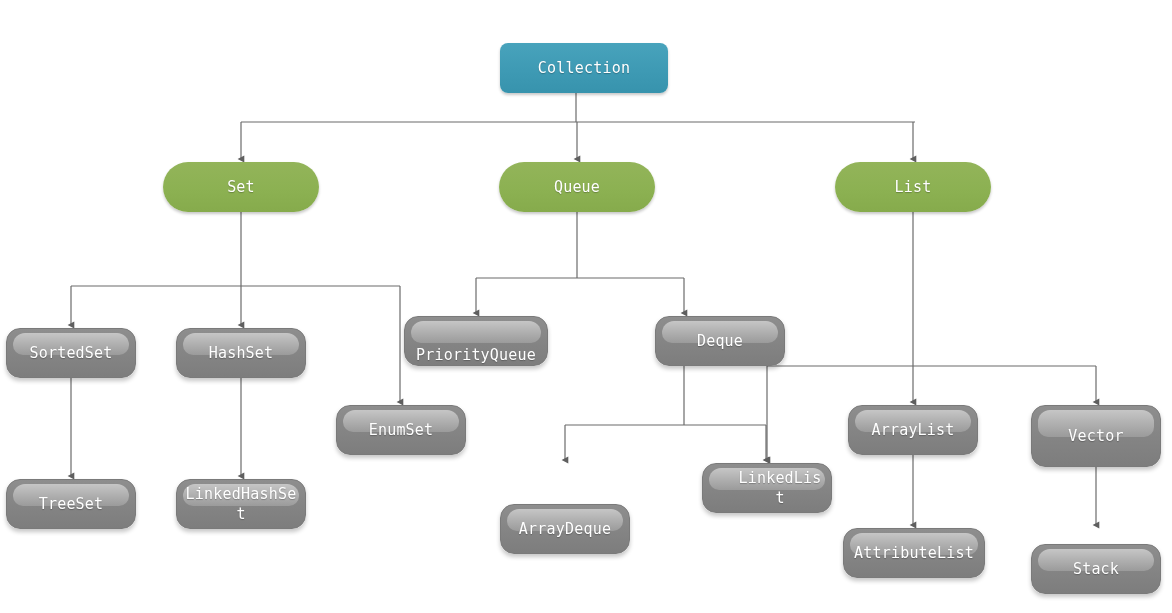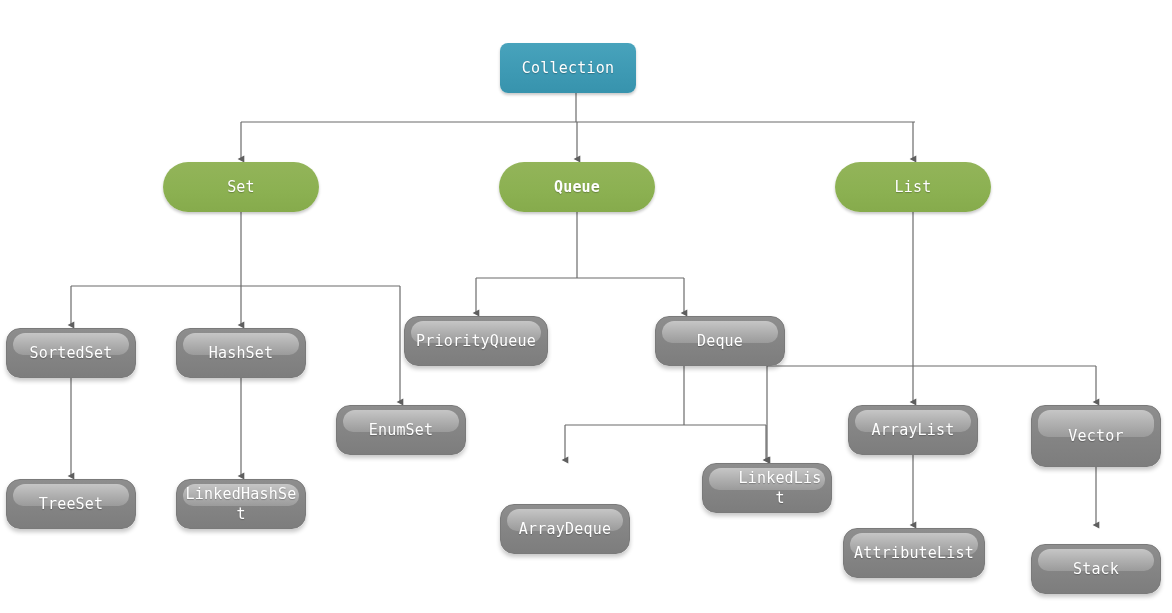--- a/index.html
+++ b/index.html
@@ -125,48 +125,48 @@
       <path d="M 767 366 L 767 460" marker-end="url(#arrowhead)"></path>
       <path d="M 913 366 L 913 402" marker-end="url(#arrowhead)"></path>
       <path d="M 1096 366 L 1096 402" marker-end="url(#arrowhead)"></path>
 
       <path d="M 913 455 L 913 525" marker-end="url(#arrowhead)"></path>
       <path d="M 1096 455 L 1096 525" marker-end="url(#arrowhead)"></path>
     </g>
   </svg>
 
   <div id="node-layer">
-      <div class="node root" style="left: 500px; top: 43px; width: 136px; height: 50px;">
+      <div class="node root" style="left: 500px; top: 43px; width: 168px; height: 50px;">
         <span class="node-label">Collection</span>
       </div>
       <div class="node green" style="left: 163px; top: 162px; width: 156px; height: 50px;">
         <span class="node-label">Set</span>
       </div>
-      <div class="node green" style="left: 499px; top: 162px; width: 156px; height: 50px; font-weight: bold;">
+      <div class="node green" style="left: 499px; top: 162px; width: 156px; height: 50px;">
         <span class="node-label">Queue</span>
       </div>
       <div class="node green" style="left: 835px; top: 162px; width: 156px; height: 50px;">
         <span class="node-label">List</span>
       </div>
       <div class="node gray" style="left: 6px; top: 328px; width: 130px; height: 50px;">
         <span class="node-label">SortedSet</span>
       </div>
       <div class="node gray" style="left: 176px; top: 328px; width: 130px; height: 50px;">
         <span class="node-label">HashSet</span>
       </div>
       <div class="node gray" style="left: 336px; top: 405px; width: 130px; height: 50px;">
         <span class="node-label">EnumSet</span>
       </div>
       <div class="node gray" style="left: 6px; top: 479px; width: 130px; height: 50px; text-align: right;">
         <span class="node-label">TreeSet</span>
       </div>
       <div class="node gray" style="left: 176px; top: 479px; width: 130px; height: 50px;">
         <span class="node-label">LinkedHashSet</span>
       </div>
-      <div class="node gray" style="left: 404px; top: 316px; width: 144px; height: 50px;">
+      <div class="node gray" style="left: 404px; top: 316px; width: 144px; height: 50px; align-items: flex-end;">
         <span class="node-label">PriorityQueue</span>
       </div>
       <div class="node gray" style="left: 619px; top: 316px; width: 130px; height: 50px; margin-left: 36px;">
         <span class="node-label">Deque</span>
       </div>
       <div class="node gray" style="left: 500px; top: 463px; width: 130px; height: 50px; margin-top: 41px;">
         <span class="node-label">ArrayDeque</span>
       </div>
       <div class="node gray" style="left: 702px; top: 463px; width: 130px; height: 50px; padding-left: 26px;">
         <span class="node-label">LinkedList</span>

